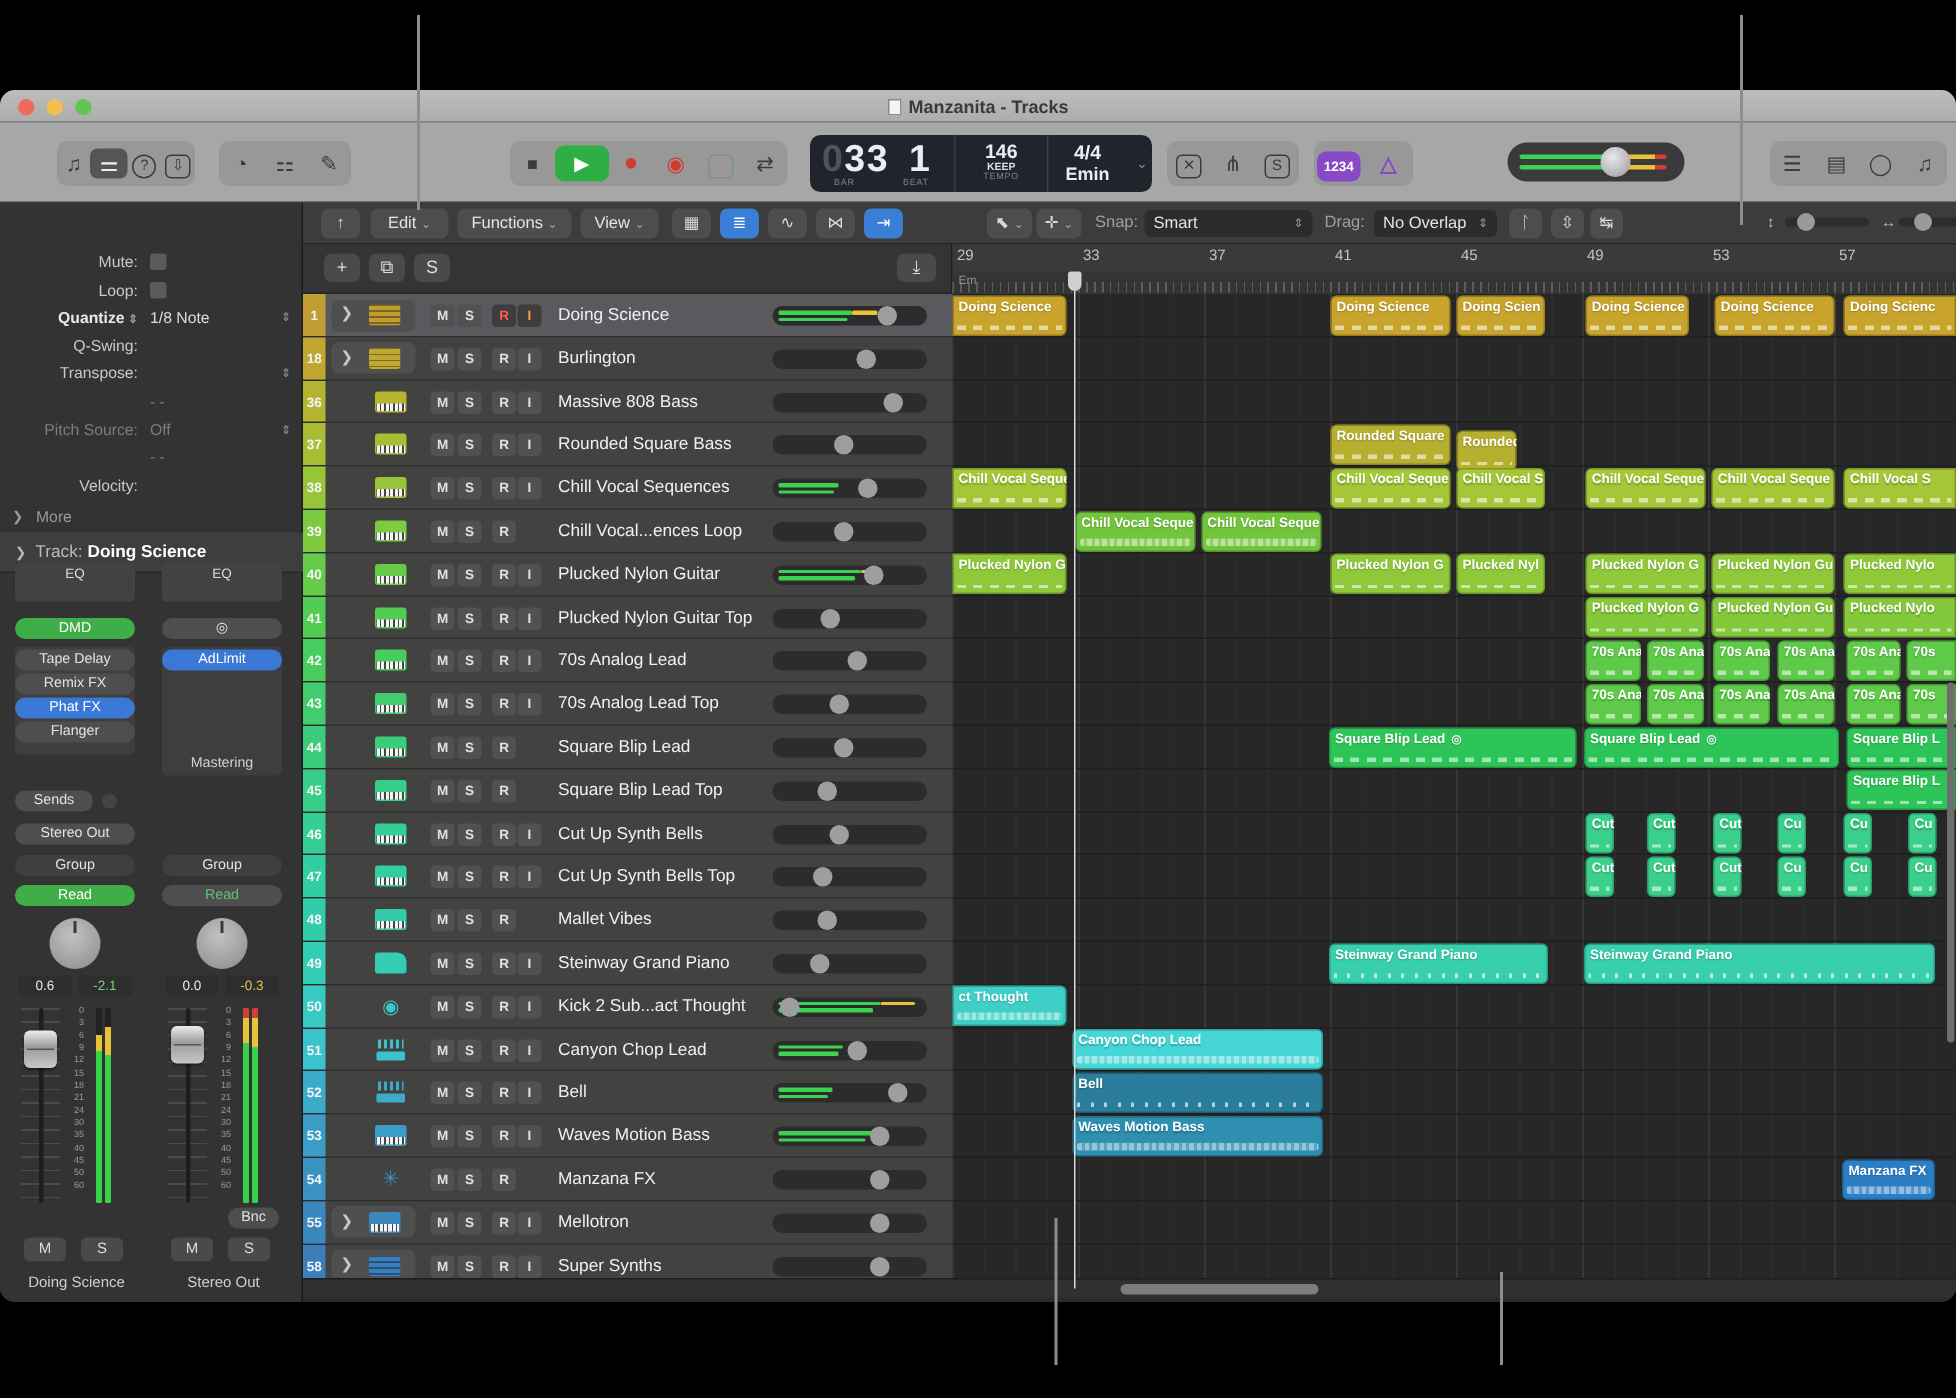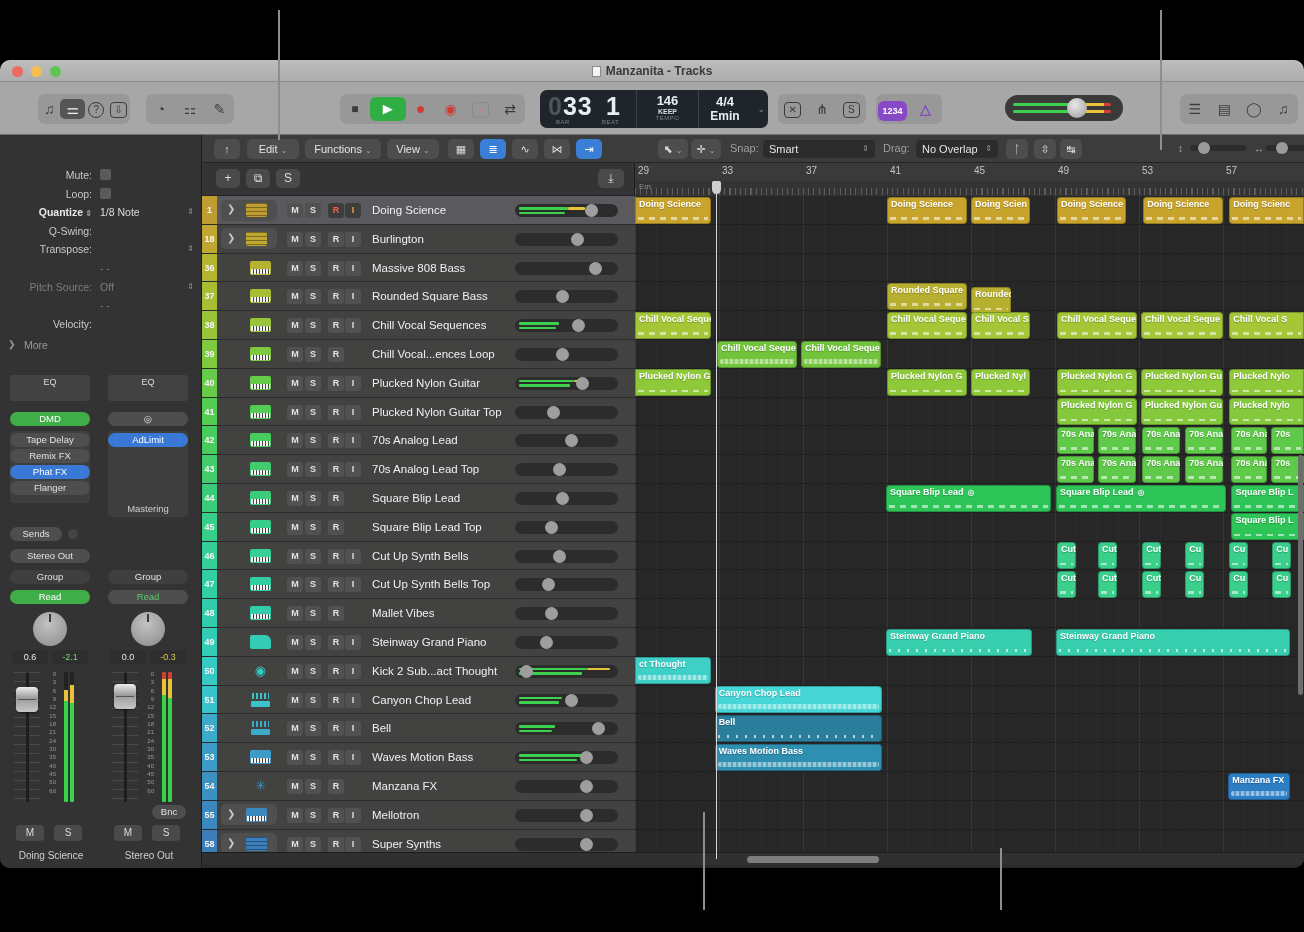--- a/index.html
+++ b/index.html
@@ -245,20 +245,24 @@
               <div class="insp-label dim"></div>
               <div class="insp-val dim">- -</div>
             </div>
             <div class="insp-row" style="top: 180.8px;">
               <div class="insp-label">Velocity:</div>
             </div>
           </div>
         <div class="insp-row" style="top:202px;">
           <span style="position:absolute; left:8px; top:2px; color:#9a9a9a; font-size:9px;">❯</span>
           <span style="position:absolute; left:24px; top:2px; color:#9a9a9a;">More</span>
+        </div>
+        <div class="insp-head" style="top:220px;">
+          <span class="insp-chev">❯</span><span style="color:#b9b9b9;">Track:</span>
+          <b style="color:#fff;"> <span>Doing Science</span></b>
         </div>
         <div id="strips">
             <div class="strip" style="left: 6px;">
               <div class="eq-box">EQ</div>
               <div class="cs-btn cs-green" style="top: 31px;">DMD</div>
               <div class="ins-box" style="height: 72px;">
                 <div class="cs-btn " style="left: 0px; top: 2px; width: 80px;">Tape Delay</div>
                 <div class="cs-btn " style="left: 0px; top: 18px; width: 80px;">Remix FX</div>
                 <div class="cs-btn cs-blue" style="left: 0px; top: 34px; width: 80px;">Phat FX</div>
                 <div class="cs-btn " style="left: 0px; top: 50px; width: 80px;">Flanger</div>

